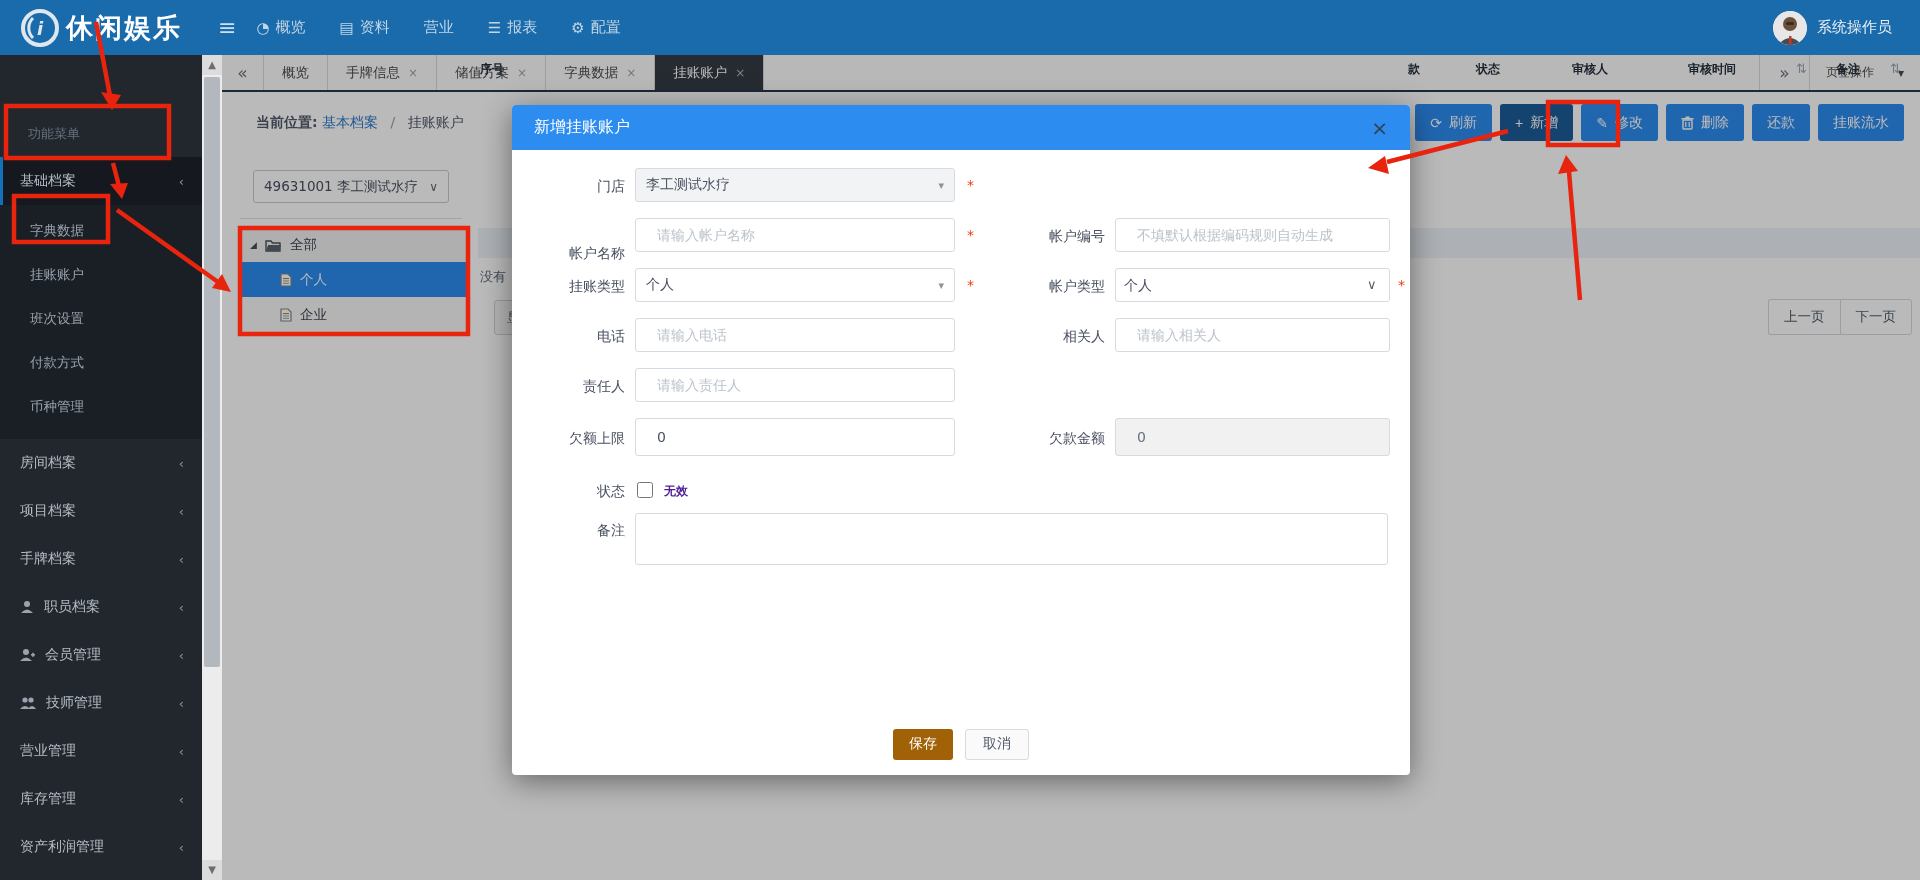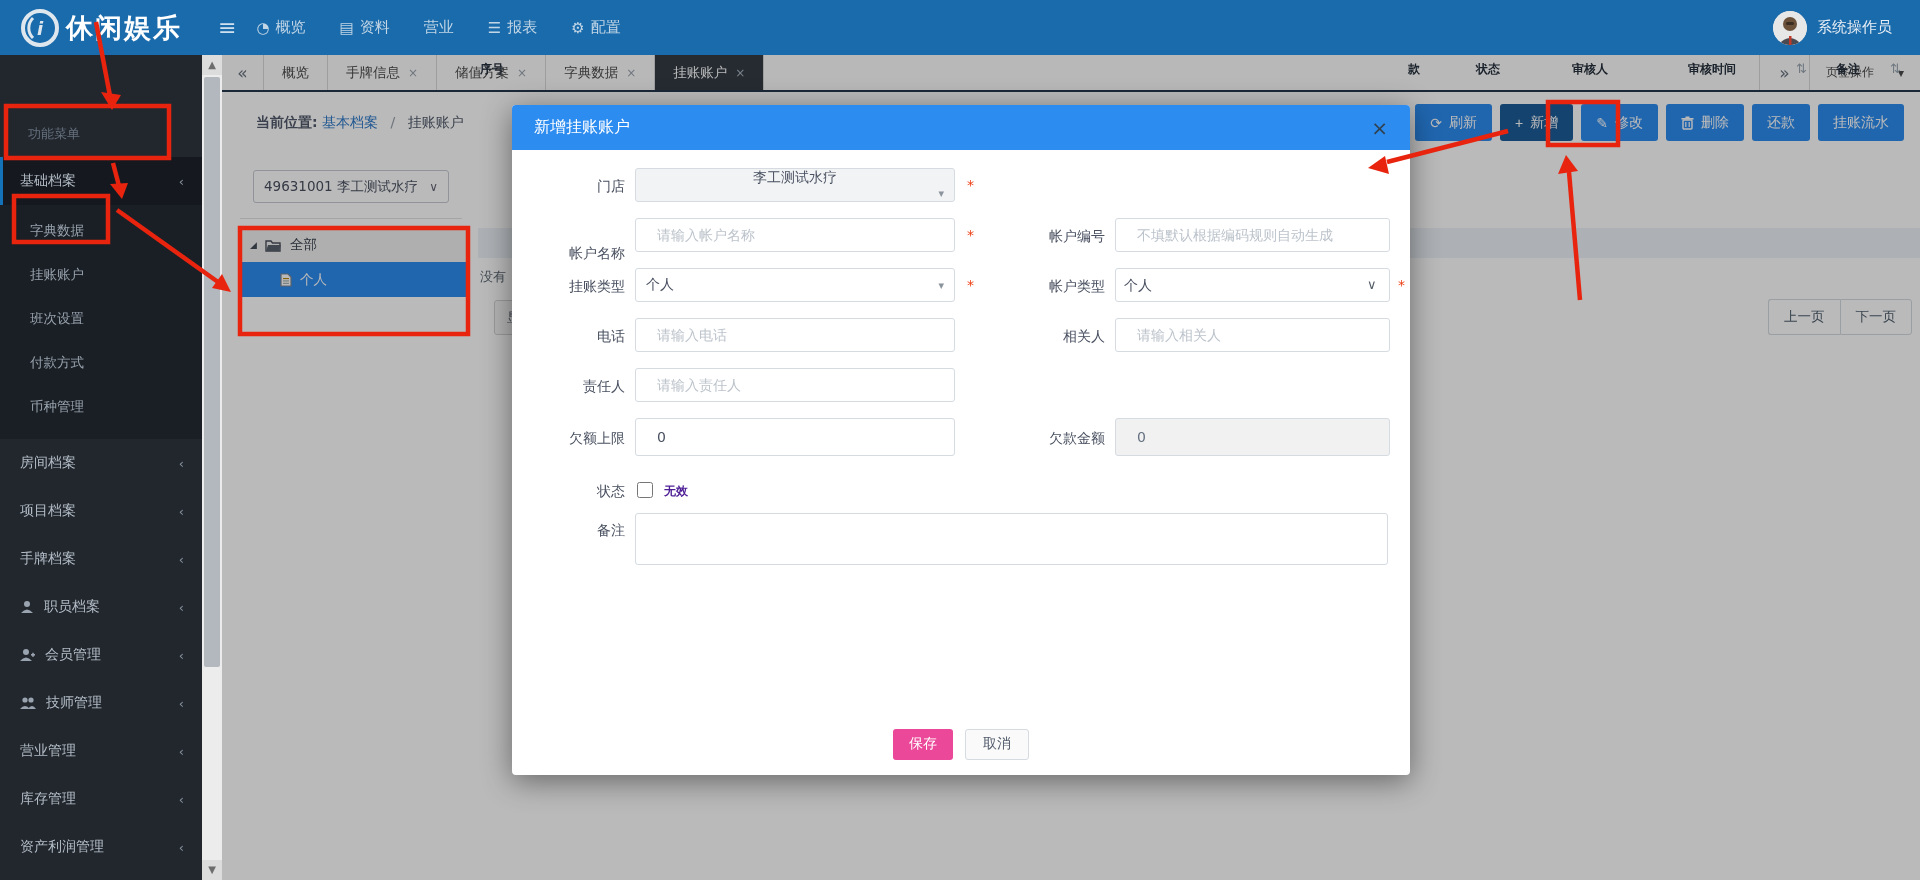--- a/index.html
+++ b/index.html
@@ -105,34 +105,34 @@
   .modal-head { height:45px; background:#2d8cf0; display:flex; align-items:center; padding:0 22px; }
   .modal-title { color:#fff; font-size:16px; }
   .modal-close { margin-left:auto; color:#30414f; font-size:20px; cursor:pointer; }
   .mlabel { position:absolute; text-align:right; font-size:14px; color:#495060; white-space:nowrap; }
   .minput { position:absolute; height:34px; border:1px solid #d5dbe1; border-radius:3px; font-size:14px;
     color:#495060; padding:0 21px; background:#fff; font-family:inherit; }
   .minput::placeholder { color:#bcc3cb; }
   .minput:disabled { background:#f1f1f1; color:#657180; }
   .msel { position:absolute; height:34px; border:1px solid #d5dbe1; border-radius:3px; background:#fff;
     display:flex; align-items:center; font-size:14px; color:#495060; padding:0 10px; cursor:pointer; }
-  .msel.disabled { background:#f2f3f5; cursor:default;flex-direction:column; }
+  .msel.disabled { background:#f2f3f5; cursor:default; }
   .msel .car { margin-left:auto; color:#8b939c; font-size:11px; }
   select.mselect { position:absolute; height:34px; border:1px solid #d5dbe1; border-radius:3px; background:#fff;
     font-size:14px; color:#495060; padding:0 26px 0 8px; appearance:none; -webkit-appearance:none;
     font-family:inherit; cursor:pointer; }
   .sel-car { position:absolute; font-size:13px; color:#555e68; pointer-events:none; }
   .star { position:absolute; color:#ed3f14; font-size:14px; }
   .mcheck { position:absolute; width:16px; height:16px; cursor:pointer; }
   .mcheck-label { position:absolute; font-size:12px; color:#4c1d95;font-weight:bold; }
   .mtextarea { position:absolute; border:1px solid #d5dbe1; border-radius:3px; resize:none;
     font-family:inherit; font-size:14px; color:#495060; padding:6px 10px; }
   .modal-foot { position:absolute; left:0; bottom:0; width:898px; height:62px; display:flex;
     align-items:center; justify-content:center; gap:12px; }
-  .btn-save { width:60px; height:31px; background:#ec4899; color:#fff; border:none; border-radius:3px;
+  .btn-save { width:60px; height:31px; background:#a16207; color:#fff; border:none; border-radius:3px;
     font-size:14px; cursor:pointer; font-family:inherit; }
   .btn-cancel { width:64px; height:31px; background:#fafafa; color:#515a6b; border:1px solid #d5dbe1;
     border-radius:3px; font-size:14px; cursor:pointer; font-family:inherit; }
 
   
   .ann { position:absolute; left:0; top:0; width:1920px; height:880px; z-index:1000; pointer-events:none; }
 </style>
 </head>
 <body>
 
@@ -355,20 +355,29 @@
         <span>全部</span>
       </div>
       <div class="tree-node selected">
         <svg width="12" height="14" viewBox="0 0 12 14">
             <path d="M1 1 h7 l3 3 v9 H1 z" fill="#fff" stroke="#7d8791" stroke-width="1.2"></path>
             <rect x="3" y="5" width="6" height="1.1" fill="#b8860b"></rect>
             <rect x="3" y="7.4" width="6" height="1.1" fill="#9aa"></rect>
             <rect x="3" y="9.8" width="6" height="1.1" fill="#9aa"></rect>
           </svg>
         <span>个人</span>
+      </div>
+      <div class="tree-node">
+        <svg width="12" height="14" viewBox="0 0 12 14">
+            <path d="M1 1 h7 l3 3 v9 H1 z" fill="#fff" stroke="#7d8791" stroke-width="1.2"></path>
+            <rect x="3" y="5" width="6" height="1.1" fill="#b8860b"></rect>
+            <rect x="3" y="7.4" width="6" height="1.1" fill="#9aa"></rect>
+            <rect x="3" y="9.8" width="6" height="1.1" fill="#9aa"></rect>
+          </svg>
+        <span>企业</span>
       </div>
     </div>
 
     <div class="thead"></div>
     <span class="th" style="left:258px;">序号</span>
     <span class="th" style="left:1186px;">款</span>
     <span class="th" style="left:1254px;">状态</span>
     <span class="th" style="left:1350px;">审核人</span>
     <span class="th" style="left:1466px;">审核时间</span>
     <span class="th-sort" style="left:1574px;">⇅</span>

